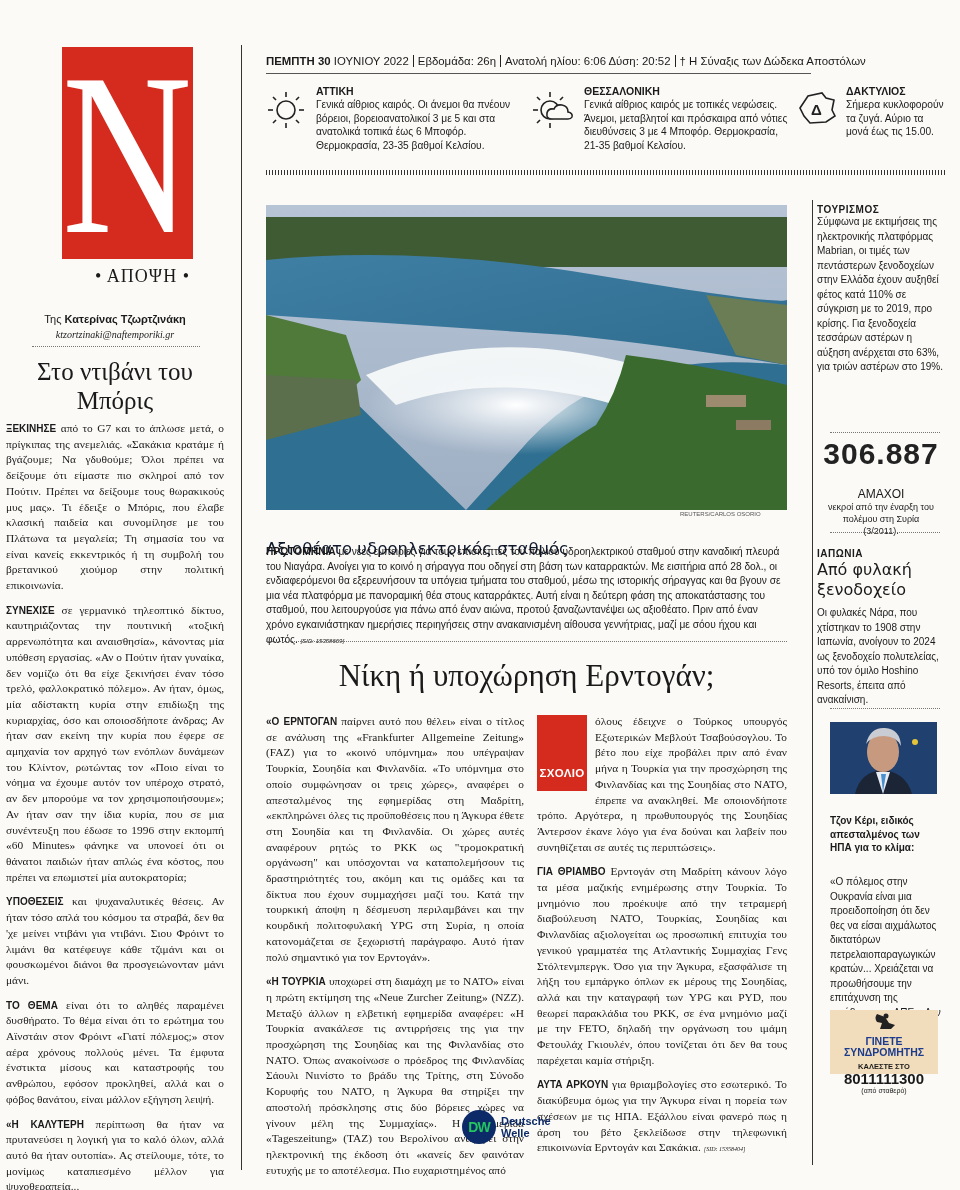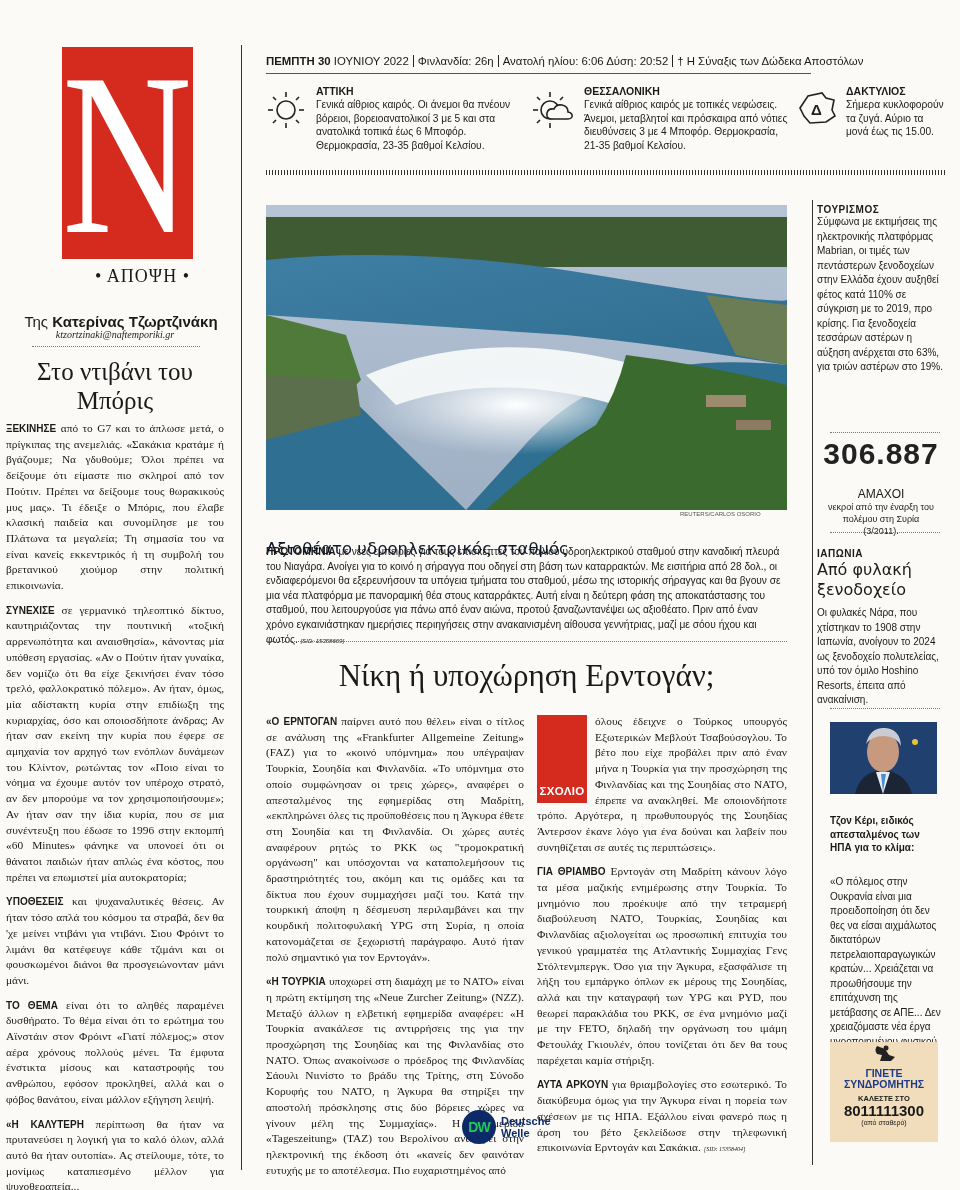--- a/index.html
+++ b/index.html
@@ -3,21 +3,21 @@
 <meta charset="utf-8">
 <style>
   * { box-sizing: border-box; margin: 0; padding: 0; }
   body { width: 960px; height: 1190px; background: #fbfaf7; font-family: "DejaVu Serif", serif; color: #1a1a1a; position: relative; overflow: hidden; }
   .abs { position: absolute; }
 
   
   .logo { left: 62px; top: 47px; width: 131px; height: 212px; background: #d52b1e; display: flex; align-items: center; justify-content: center; }
   .logo-n { font-family: "Liberation Serif", serif; color: #fff; font-size: 230px; line-height: 1; transform: scaleX(0.78); margin-top: 4px; }
   .section-label { left: 77px; top: 266px; width: 131px; text-align: center; font-family: "Liberation Serif", serif; font-size: 18px; letter-spacing: 1px; }
-  .byline { left: 6px; top: 313px; width: 230px; text-align: center; font-family: "Liberation Sans", sans-serif; font-size: 15px; }
+  .byline { left: 0; top: 313px; width: 230px; text-align: center; font-family: "Liberation Sans", sans-serif; font-size: 11px; }
   .byline b { font-weight: bold; }
   .email { left: 0; top: 329px; width: 230px; text-align: center; font-family: "Liberation Serif", serif; font-style: italic; font-size: 10px; }
   .dotsep { border-top: 1px dotted #777; }
   .headline-left { left: 0; top: 357px; width: 230px; text-align: center; font-family: "Liberation Serif", serif; font-size: 25px; line-height: 29px; }
   .col-text { font-family: "Liberation Serif", serif; font-size: 11.4px; line-height: 15.7px; text-align: justify; hyphens: auto; }
   .col-text p { margin-bottom: 9px; }
   .lead { font-family: "Liberation Sans", sans-serif; font-weight: bold; font-size: 10px; }
   .vrule { background: #333; width: 1px; }
 
   
@@ -29,30 +29,30 @@
   .stripe { height: 5px; background: repeating-linear-gradient(90deg, #333 0 1px, transparent 1px 3px); }
 
   
   .photo { left: 266px; top: 205px; width: 521px; height: 305px; overflow: hidden; }
   .credit { left: 680px; top: 511px; font-family: "Liberation Sans", sans-serif; font-size: 6px; color: #555; }
   .photo-headline { left: 266px; top: 519px; font-family: "DejaVu Sans", sans-serif; font-size: 16.5px; color: #0f172a; margin-top: 20px; }
   .photo-text { left: 266px; top: 545px; width: 521px; font-family: "Liberation Sans", sans-serif; font-size: 10.2px; line-height: 14.6px; }
 
   
   .main-title { left: 266px; top: 658px; width: 521px; text-align: center; font-family: "Liberation Serif", serif; font-size: 31px; }
-  .scholio { left: 537px; top: 715px; width: 50px; height: 88px; background: #d52b1e; display: flex; align-items: flex-end; justify-content: center; padding-bottom: 6px; }
+  .scholio { left: 537px; top: 715px; width: 50px; height: 76px; background: #d52b1e; display: flex; align-items: flex-end; justify-content: center; padding-bottom: 12px; }
   .scholio span { color: #fff; font-family: "Liberation Sans", sans-serif; font-weight: bold; font-size: 11.5px; letter-spacing: 0.3px; }
 
   
   .side { font-family: "Liberation Sans", sans-serif; }
   .kicker { font-weight: bold; font-size: 10px; letter-spacing: 0.5px; }
   .side-h { font-family: "DejaVu Sans", sans-serif; font-size: 16px; line-height: 20px; }
   .side-p { font-size: 10px; line-height: 14.5px; }
   .bignum { font-family: "Liberation Sans", sans-serif; font-weight: bold; font-size: 30px; letter-spacing: 1px; text-align: center; color: #222; }
-  .promo { left: 830px; top: 1042px; width: 108px; height: 100px; background: #f1ddbc; text-align: center; font-family: "Liberation Sans", sans-serif; }
+  .promo { left: 830px; top: 1010px; width: 108px; height: 64px; background: #f1ddbc; text-align: center; font-family: "Liberation Sans", sans-serif; }
 
   
   .dw { left: 462px; top: 1110px; display: flex; align-items: center; }
   .dw-circle { width: 34px; height: 34px; border-radius: 50%; background: #0c2a67; color: #22c55e; font-family: "Liberation Sans", sans-serif; font-weight: bold; font-size: 14px; display: flex; align-items: center; justify-content: center; letter-spacing: -1px; }
   .dw-text { font-family: "Liberation Sans", sans-serif; font-weight: bold; font-size: 11px; color: #0c2a67; margin-left: 5px; line-height: 12px; }
 </style>
 </head>
 <body>
 
 <div class="abs logo">
@@ -74,21 +74,21 @@
   <p><span class="lead">ΣΥΝΕΧΙΣΕ</span><span> σε γερμανικό τηλεοπτικό δίκτυο, καυτηριάζοντας την πουτινική «τοξική αρρενωπότητα και αναισθησία», κάνοντας μία υπόθεση εργασίας. «Αν ο Πούτιν ήταν γυναίκα, δεν νομίζω ότι θα είχε ξεκινήσει έναν τόσο τρελό, φαλλοκρατικό πόλεμο». Αν ήταν, όμως, μία αδίστακτη κυρία στην επιδίωξη της κυριαρχίας, όσο και οποιοσδήποτε άνδρας; Αν ήταν σαν εκείνη την κυρία που έφερε σε αμηχανία τον αρχηγό των ενόπλων δυνάμεων του Κλίντον, ρωτώντας τον «Ποιο είναι το νόημα να έχουμε αυτόν τον υπέροχο στρατό, αν δεν μπορούμε να τον χρησιμοποιήσουμε»; Αν ήταν σαν την ίδια κυρία, που σε μια συνέντευξη που έδωσε το 1996 στην εκπομπή «60 Minutes» φάνηκε να υπονοεί ότι οι θάνατοι παιδιών ήταν απλώς ένα κόστος, που πρέπει να επωμιστεί μία αυτοκρατορία;</span></p>
   <p><span class="lead">ΥΠΟΘΕΣΕΙΣ</span><span> και ψυχαναλυτικές θέσεις. Αν ήταν τόσο απλά του κόσμου τα στραβά, δεν θα 'χε μείνει ντιβάνι για ντιβάνι. Σιου Φρόιντ το λιμάνι θα κατέφευγε κάθε τζιμάνι και οι φουσκωμένοι διάνοι θα προσγειώνονταν μάνι μάνι.</span></p>
   <p><span class="lead">ΤΟ ΘΕΜΑ</span><span> είναι ότι το αληθές παραμένει δυσθήρατο. Το θέμα είναι ότι το ερώτημα του Αϊνστάιν στον Φρόιντ «Γιατί πόλεμος;» στον αέρα χρόνους πολλούς μένει. Τα έμφυτα ένστικτα μίσους και καταστροφής του ανθρώπου, εφόσον προκληθεί, αλλά και ο φόβος θανάτου, είναι μάλλον εξήγηση λειψή.</span></p>
   <p><span class="lead">«Η ΚΑΛΥΤΕΡΗ</span><span> περίπτωση θα ήταν να πρυτανεύσει η λογική για το καλό όλων, αλλά αυτό θα ήταν ουτοπία». Ας στείλουμε, τότε, το μονίμως καταπιεσμένο μέλλον για ψυχοθεραπεία...</span></p>
   <p></p>
 </div>
 
 <div class="abs vrule" style="left:241px; top:45px; height:1125px;"></div>
 
 <div class="abs datebar">
-  <b>ΠΕΜΠΤΗ 30</b> <span>ΙΟΥΝΙΟΥ 2022</span><span class="sep"></span><span>Φινλανδία: 26η</span><span class="sep"></span><span>Ανατολή ηλίου: 6:06 Δύση: 20:52</span><span class="sep"></span><span>† Η Σύναξις των Δώδεκα Αποστόλων</span>
+  <b>ΠΕΜΠΤΗ 30</b> <span>ΙΟΥΝΙΟΥ 2022</span><span class="sep"></span><span>Εβδομάδα: 26η</span><span class="sep"></span><span>Ανατολή ηλίου: 6:06 Δύση: 20:52</span><span class="sep"></span><span>† Η Σύναξις των Δώδεκα Αποστόλων</span>
 </div>
 <div class="abs" style="left:266px; top:73px; width:545px; border-top:1px solid #555;"></div>
 
 <div class="abs" style="left:266px; top:90px;">
   <svg width="40" height="40" viewBox="0 0 40 40">
       <circle cx="20" cy="20" r="9" fill="none" stroke="#222" stroke-width="1.6"></circle>
       <g stroke="#222" stroke-width="1.6">
         <line x1="20" y1="2" x2="20" y2="7"></line>
         <line x1="20" y1="33" x2="20" y2="38"></line>
         <line x1="2" y1="20" x2="7" y2="20"></line>

